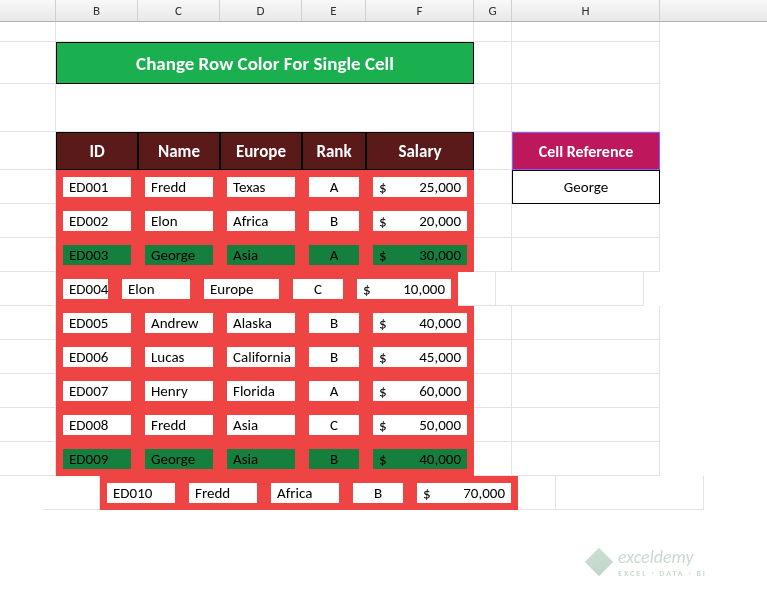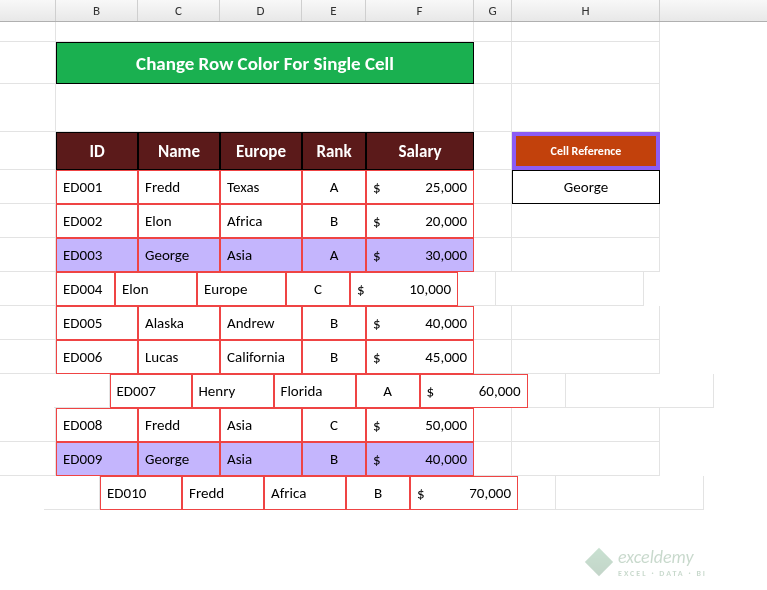--- a/index.html
+++ b/index.html
@@ -54,36 +54,36 @@
   .empty { background:#fff; }
   .tbl-head {
     background: #5B1A1A;
     color: #fff;
     font-weight: bold;
     font-size: 17px;
     justify-content: center;
     border: 1px solid #000;
   }
   .tbl-cell {
-    border: 1px solid #ef4444;
+    border: 7px solid #ef4444;
     font-size: 15px;
   }
   .tbl-cell.center { justify-content: center; }
   .tbl-cell.left { justify-content: flex-start; }
   .salary {
     display: flex; width: 100%; justify-content: space-between;
   }
-  .hl { background: #c4b5fd; }
+  .hl { background: #15803d; }
   .ref-head {
-    background: #c2410c;
+    background: #be185d;
     color:#fff;
     font-weight:bold;
-    font-size:12px;
+    font-size:16px;
     justify-content:center;
-    border:4px solid #8b5cf6;
+    border:1px solid #8b5cf6;
   }
   .ref-cell {
     border:1px solid #000;
     justify-content:center;
     font-size:15px;
   }
   .watermark {
     position:absolute;
     right: 60px;
     bottom: 12px;
@@ -208,22 +208,22 @@
               <span>$</span>
               <span>10,000</span>
             </span>
           </div>
           <div class="cell empty" style="width:38px"></div>
           <div class="cell empty" style="width:148px"></div>
         </div>
         <div class="row" style="height: 34px;">
           <div class="cell empty" style="width:56px"></div>
           <div class="cell tbl-cell left" style="width:82px">ED005</div>
+          <div class="cell tbl-cell left" style="width:82px">Andrew</div>
           <div class="cell tbl-cell left" style="width:82px">Alaska</div>
-          <div class="cell tbl-cell left" style="width:82px">Andrew</div>
           <div class="cell tbl-cell center" style="width:64px">B</div>
           <div class="cell tbl-cell" style="width:108px">
             <span class="salary">
               <span>$</span>
               <span>40,000</span>
             </span>
           </div>
           <div class="cell empty" style="width:38px"></div>
           <div class="cell empty" style="width:148px"></div>
         </div>
@@ -235,21 +235,21 @@
           <div class="cell tbl-cell center" style="width:64px">B</div>
           <div class="cell tbl-cell" style="width:108px">
             <span class="salary">
               <span>$</span>
               <span>45,000</span>
             </span>
           </div>
           <div class="cell empty" style="width:38px"></div>
           <div class="cell empty" style="width:148px"></div>
         </div>
-        <div class="row" style="height: 34px; justify-content: center;">
+        <div class="row" style="height: 34px;">
           <div class="cell empty" style="width:56px"></div>
           <div class="cell tbl-cell left" style="width:82px">ED007</div>
           <div class="cell tbl-cell left" style="width:82px">Henry</div>
           <div class="cell tbl-cell left" style="width:82px">Florida</div>
           <div class="cell tbl-cell center" style="width:64px">A</div>
           <div class="cell tbl-cell" style="width:108px">
             <span class="salary">
               <span>$</span>
               <span>60,000</span>
             </span>

